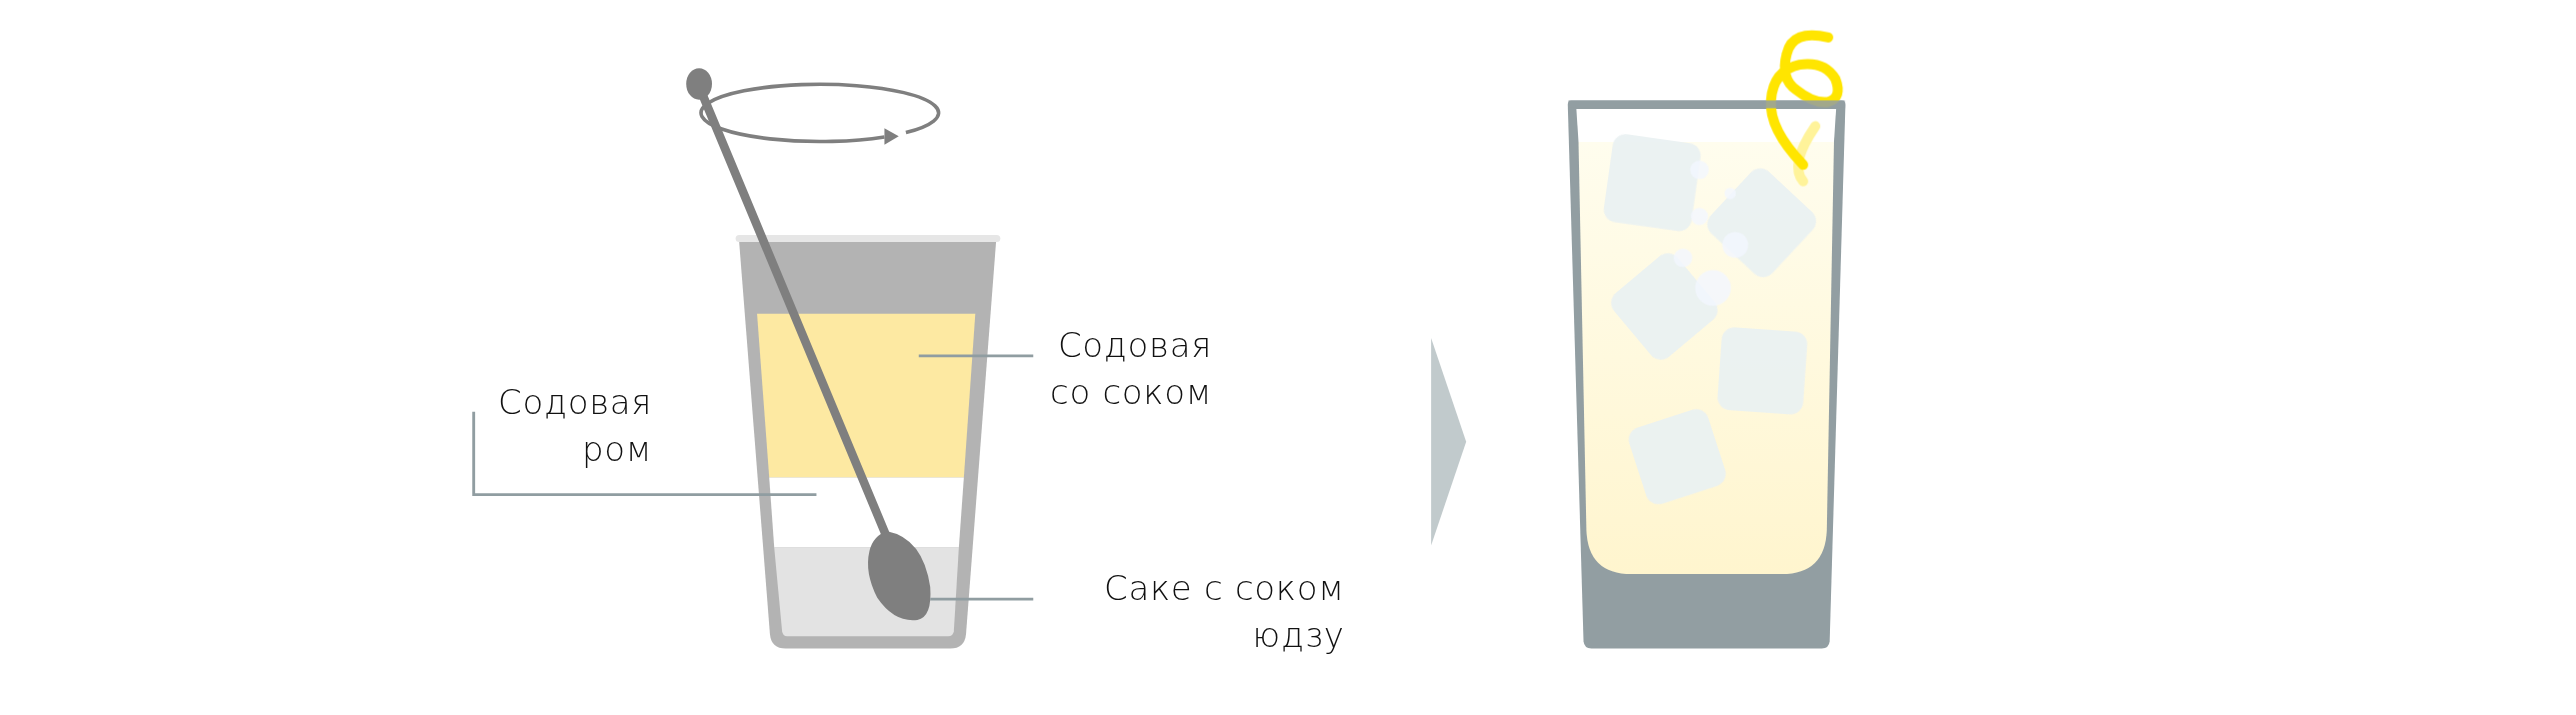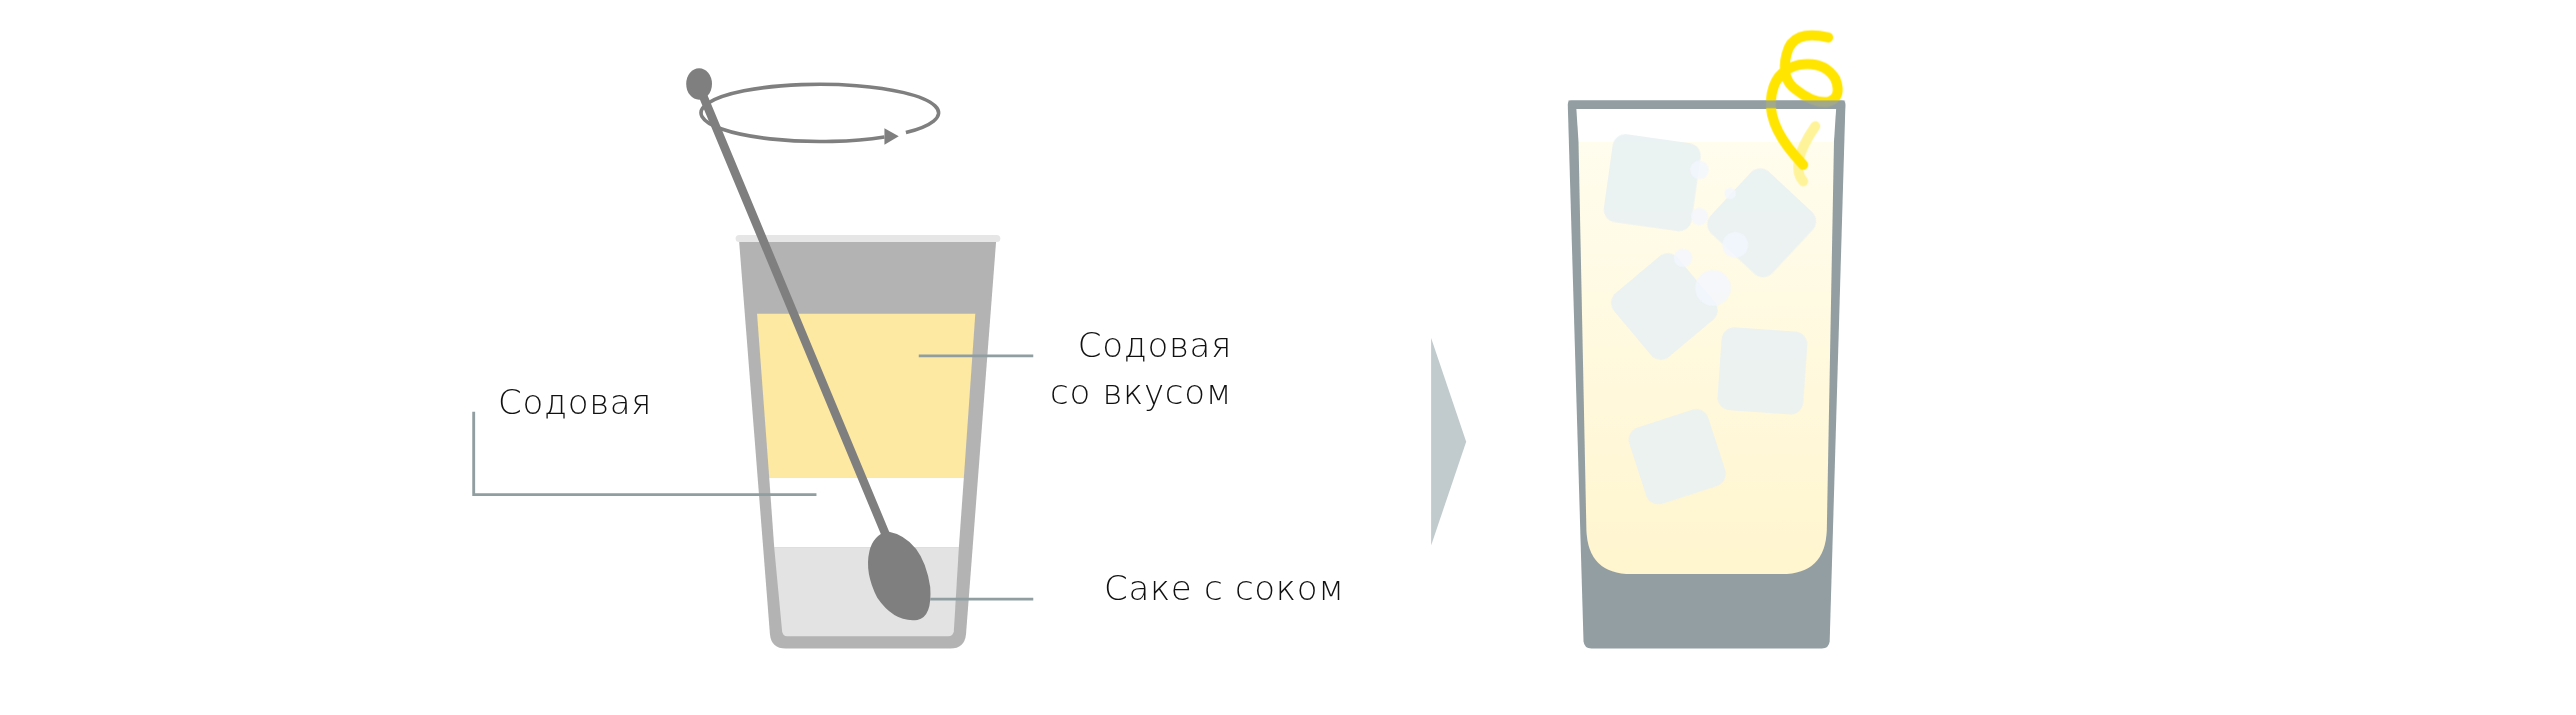--- a/index.html
+++ b/index.html
@@ -95,23 +95,25 @@
       <path d="M2537 176 Q2500 230 2520 253" stroke="#fff39a"></path>
       <path d="M2555 52 Q2505 40 2497 75 Q2488 110 2510 125 Q2535 145 2555 142 Q2575 136 2565 110 Q2550 85 2515 90 Q2478 98 2475 140 Q2472 180 2520 230" stroke="#ffe500"></path>
     </g>
 
     <rect x="2192" y="140" width="386" height="11" fill="#929ea2" opacity="0.85"></rect>
   </g>
 </svg>
 
 <div id="label-rum" class="label">
   <span>Содовая</span>
+  <span>ром</span>
 </div>
 
 <div id="label-soda" class="label">
   <span>Содовая</span>
-  <span>со вкусом</span>
+  <span>со соком</span>
 </div>
 
 <div id="label-sake" class="label">
   <span>Саке с соком</span>
+  <span>юдзу</span>
 </div>
 
 
 </body></html>

